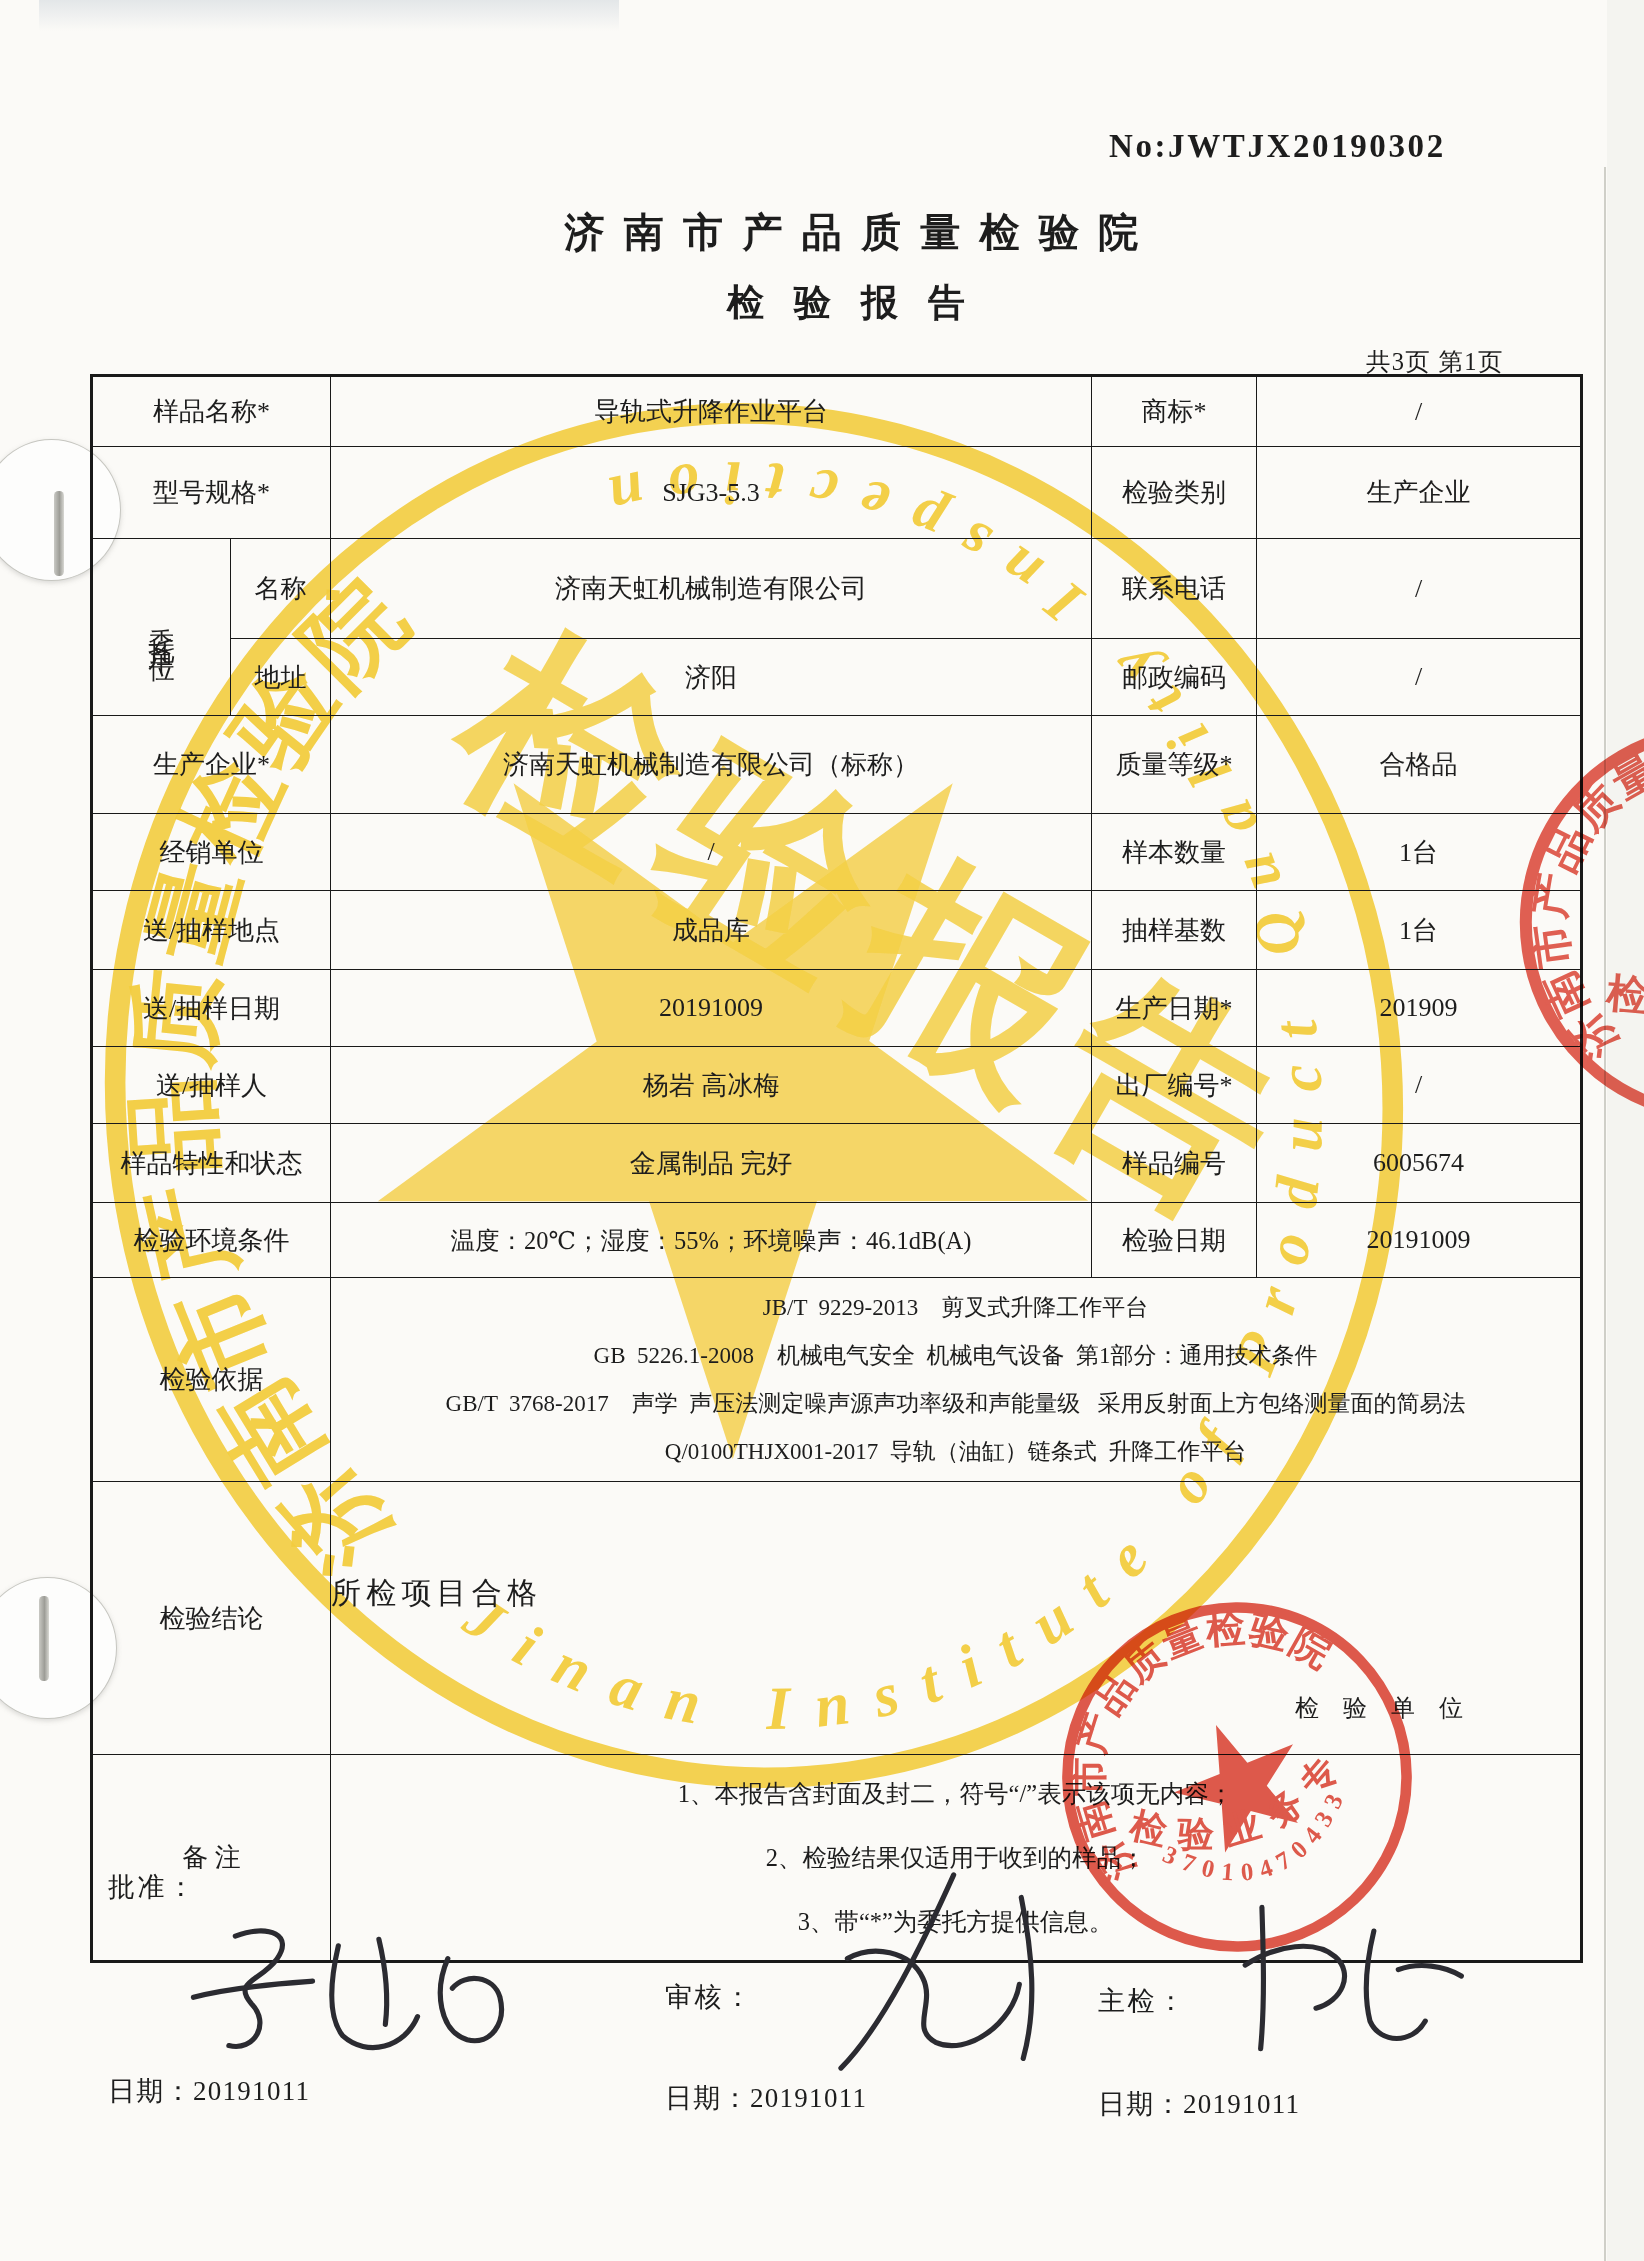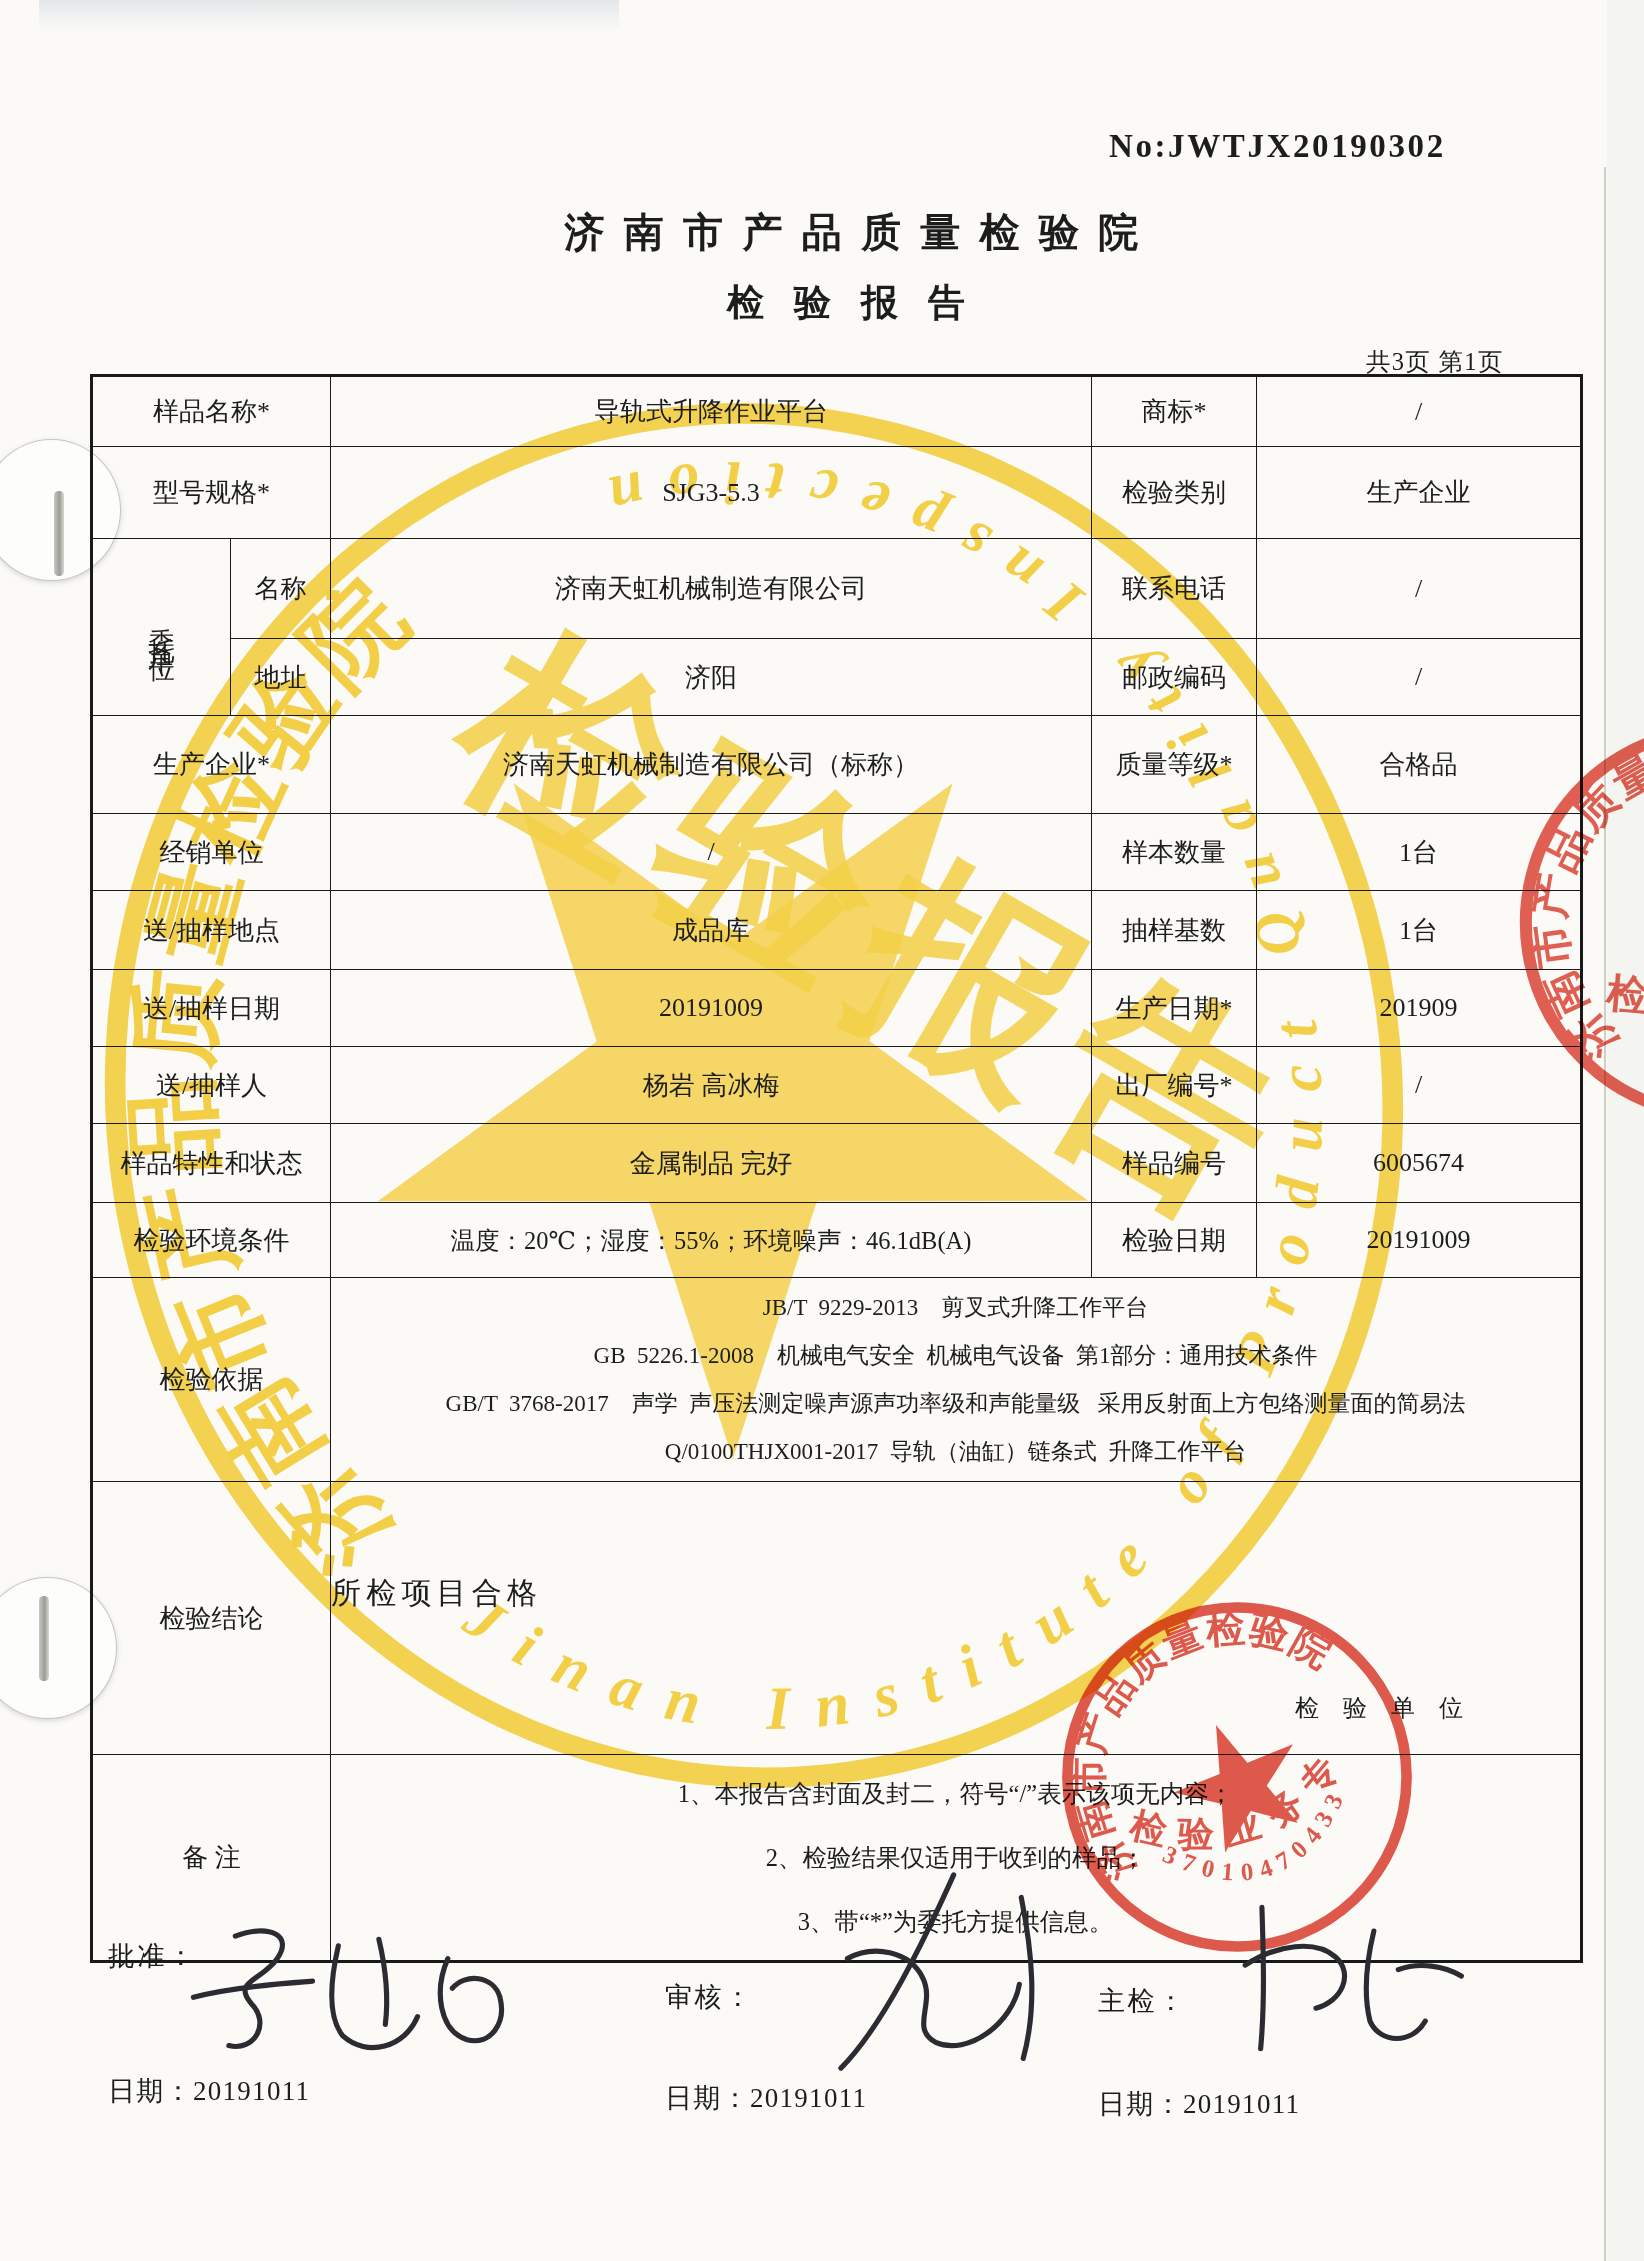--- a/index.html
+++ b/index.html
@@ -229,21 +229,21 @@
       </text>
       <text font-size="58" font-weight="700" stroke="none" font-family="Liberation Serif, DejaVu Serif, serif">
         <textPath href="#sealMid2" textLength="545">检验业务专用章</textPath>
       </text>
       <text font-size="40" font-weight="700" stroke="none" letter-spacing="6" font-family="Liberation Serif, DejaVu Serif, serif">
         <textPath href="#sealNum2" textLength="430">3701047043391</textPath>
       </text>
     </g>
   </svg>
 
-  <div class="sig-label" style="left:108px;top:1938px">批准：</div>
+  <div class="sig-label" style="left:108px;top:1869px">批准：</div>
   <svg class="sig-svg" style="left:174px;top:1920px" width="348" height="161" viewBox="0 0 540 250">
     <g fill="none" stroke="#2b2b31" stroke-width="8" stroke-linecap="round">
       <path d="M 95,25 C 150,5 185,25 160,60 C 135,95 90,95 120,130 C 150,160 125,205 85,195"></path>
       <path d="M 30,120 C 95,103 175,98 215,95"></path>
       <path d="M 255,40 C 243,92 238,150 262,180 C 300,214 358,198 378,150"></path>
       <path d="M 318,30 C 328,72 333,120 328,162"></path>
       <path d="M 425,60 C 403,110 412,172 455,186 C 492,195 516,160 506,120 C 496,86 452,82 432,106"></path>
     </g>
   </svg>
   <div class="date-line" style="left:108px;top:2073px">

